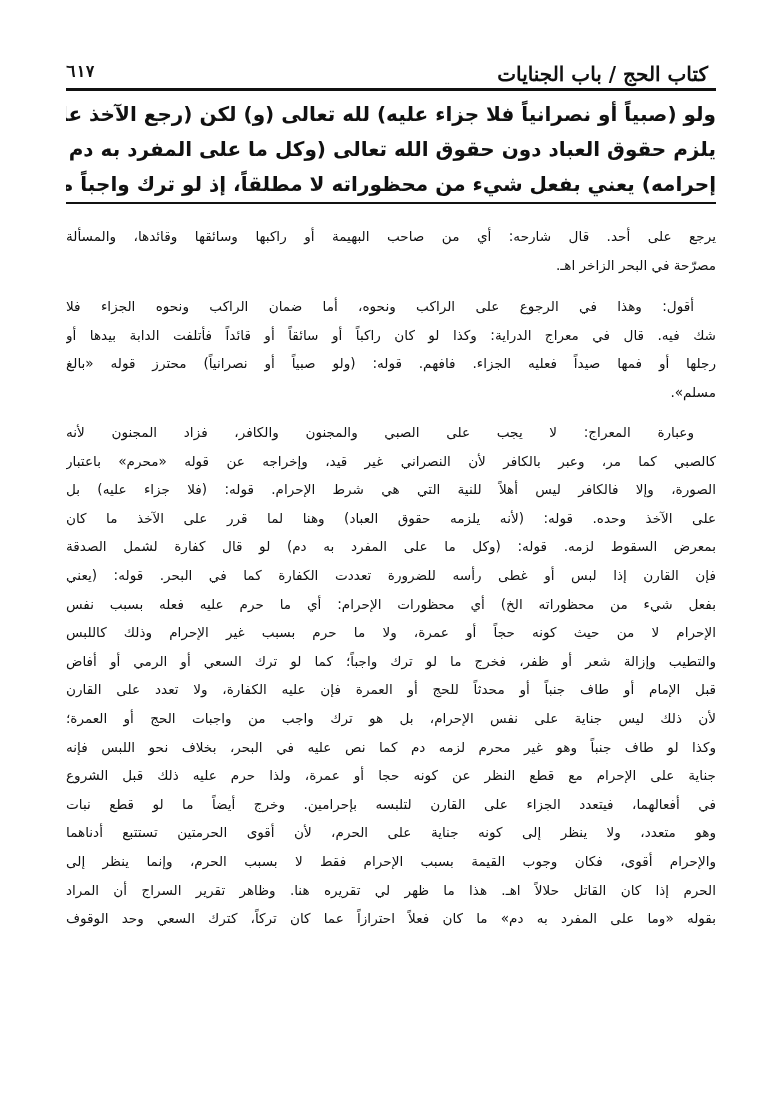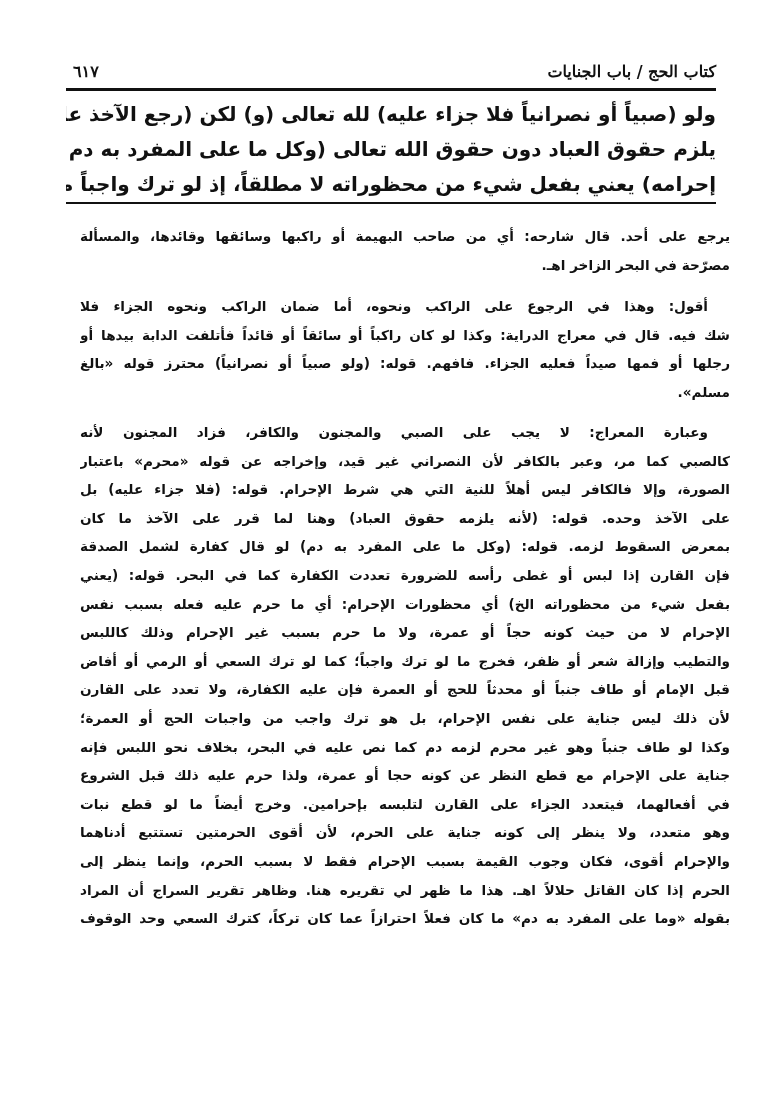--- a/index.html
+++ b/index.html
@@ -1,25 +1,25 @@
 <!DOCTYPE html>
 <html><head>
 <meta charset="utf-8">
 <style>
   html, body { margin: 0; padding: 0; background: #ffffff; }
   body { width: 764px; height: 1100px; position: relative; overflow: hidden; color: #111; }
   .page { position: absolute; left: 66px; top: 0; width: 650px; direction: rtl; }
   .header { position: absolute; top: 62px; left: 0; right: 0; height: 24px; }
-  .header-title { position: absolute; right: 0; top: 0; font-family: "DejaVu Serif", serif; font-weight: bold; font-size: 16px; text-align: center; }
-  .page-number { position: absolute; left: 0; top: 0; font-family: Liberation Serif, serif; font-weight: bold; font-size: 16px; margin-left: 7px; }
+  .header-title { position: absolute; right: 8px; top: 0; font-family: "DejaVu Serif", serif; font-weight: bold; font-size: 20px; text-align: center; }
+  .page-number { position: absolute; left: 0; top: 0; font-family: Liberation Mono, monospace; font-weight: bold; font-size: 16px; }
   .header-rule { position: absolute; top: 88px; left: 66px; width: 650px; height: 3px; background: #111; }
   .matn { position: absolute; top: 97px; left: 66px; width: 650px; direction: rtl; text-align: justify; text-align-last: justify; }
   .matn-line { font-family: "DejaVu Sans", sans-serif; font-weight: bold; font-size: 20px; line-height: 35px; height: 35px; white-space: nowrap; overflow: hidden; }
   .matn-rule { position: absolute; top: 202px; left: 66px; width: 650px; height: 2px; background: #111; }
-  .body-text { position: absolute; left: 80px; width: 650px; direction: rtl; font-weight: bold; }
+  .body-text { position: absolute; left: 66px; width: 650px; direction: rtl; }
   .line { font-family: "DejaVu Sans", sans-serif; font-size: 13.6px; line-height: 28.6px; height: 28.6px; white-space: nowrap; overflow: hidden; text-align: justify; text-align-last: justify; }
   .line.last { text-align-last: right; }
   .line.indent { padding-right: 22px; }
 </style>
 </head>
 <body>
 
 <div class="page">
   <div class="header">
     <span class="header-title">كتاب الحج / باب الجنايات</span>

